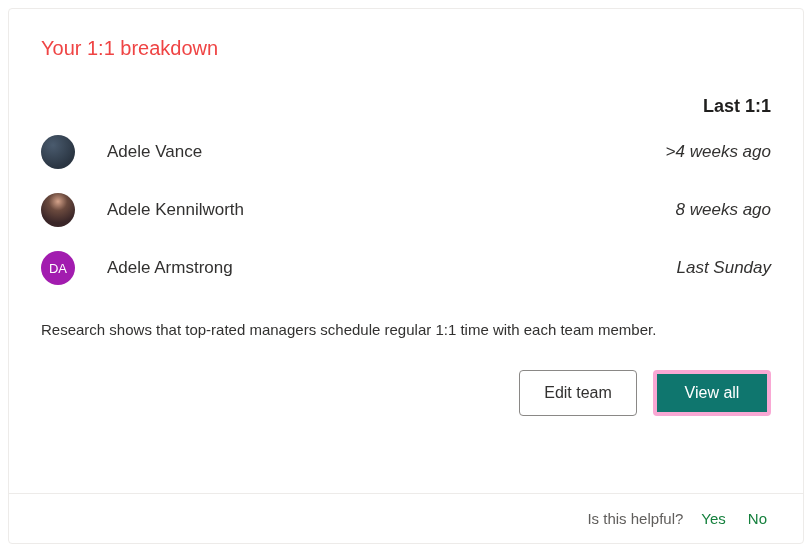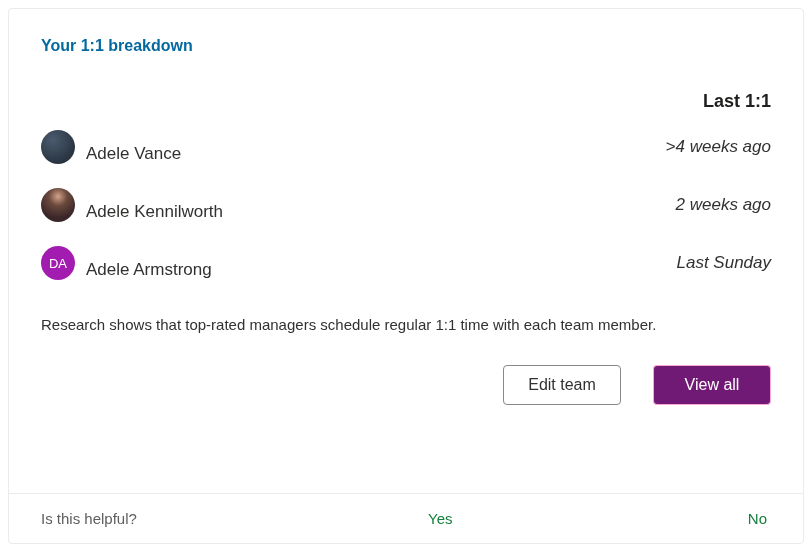--- a/index.html
+++ b/index.html
@@ -21,43 +21,43 @@
       margin: 8px;
       display: flex;
       flex-direction: column;
       height: calc(100% - 16px);
     }
     .card-body {
       padding: 28px 32px 20px 32px;
       flex: 1;
     }
     .card-title {
-      font-size: 16px;
-      font-weight: 700;
-      color: #0369a1;
+      font-size: 20px;
+      font-weight: 400;
+      color: #ef4444;
       margin-bottom: 36px;
     }
     .list-header {
       display: flex;
       justify-content: flex-end;
       font-size: 18px;
       font-weight: 600;
       color: #201f1e;
       margin-bottom: 6px;
     }
     .person-row {
       display: flex;
       align-items: center;
       justify-content: space-between;
       padding: 12px 0;
     }
     .person-left {
       display: flex;
-      align-items: flex-end;
-      gap: 11px;
+      align-items: center;
+      gap: 32px;
     }
     .avatar {
       width: 34px;
       height: 34px;
       border-radius: 50%;
       display: flex;
       align-items: center;
       justify-content: center;
       font-size: 13px;
       font-weight: 500;
@@ -85,47 +85,47 @@
     .insight-text {
       font-size: 15px;
       color: #323130;
       line-height: 1.5;
       margin-top: 22px;
       margin-bottom: 28px;
     }
     .actions {
       display: flex;
       justify-content: flex-end;
-      gap: 32px;
+      gap: 16px;
     }
     .btn {
       padding: 10px 22px;
       font-size: 16px;
       font-family: inherit;
       border-radius: 4px;
       cursor: pointer;
       min-width: 118px;
       text-align: center;
     }
     .btn-secondary {
       background: #fff;
       border: 1px solid #8a8886;
       color: #323130;
     }
     .btn-primary {
-      background: #701a75;
-      border: 1px solid #f9a8d4;
+      background: #0f766e;
+      border: 4px solid #f9a8d4;
       color: #fff;
       font-weight: 500;
     }
     .card-footer {
       border-top: 1px solid #edebe9;
       padding: 14px 32px;
       display: flex;
-      justify-content: space-between;
+      justify-content: flex-end;
       align-items: center;
       gap: 14px;
       font-size: 15px;
       color: #605e5c;
     }
     .feedback-btn {
       background: none;
       border: none;
       font-size: 15px;
       font-family: inherit;
@@ -151,21 +151,21 @@
         <span class="person-name">Adele Vance</span>
       </div>
       <span class="person-time">&gt;4 weeks ago</span>
     </div>
 
     <div class="person-row">
       <div class="person-left">
         <div class="avatar avatar-2"></div>
         <span class="person-name">Adele Kennilworth</span>
       </div>
-      <span class="person-time">2 weeks ago</span>
+      <span class="person-time">8 weeks ago</span>
     </div>
 
     <div class="person-row">
       <div class="person-left">
         <div class="avatar avatar-3">DA</div>
         <span class="person-name">Adele Armstrong</span>
       </div>
       <span class="person-time">Last Sunday</span>
     </div>
 

